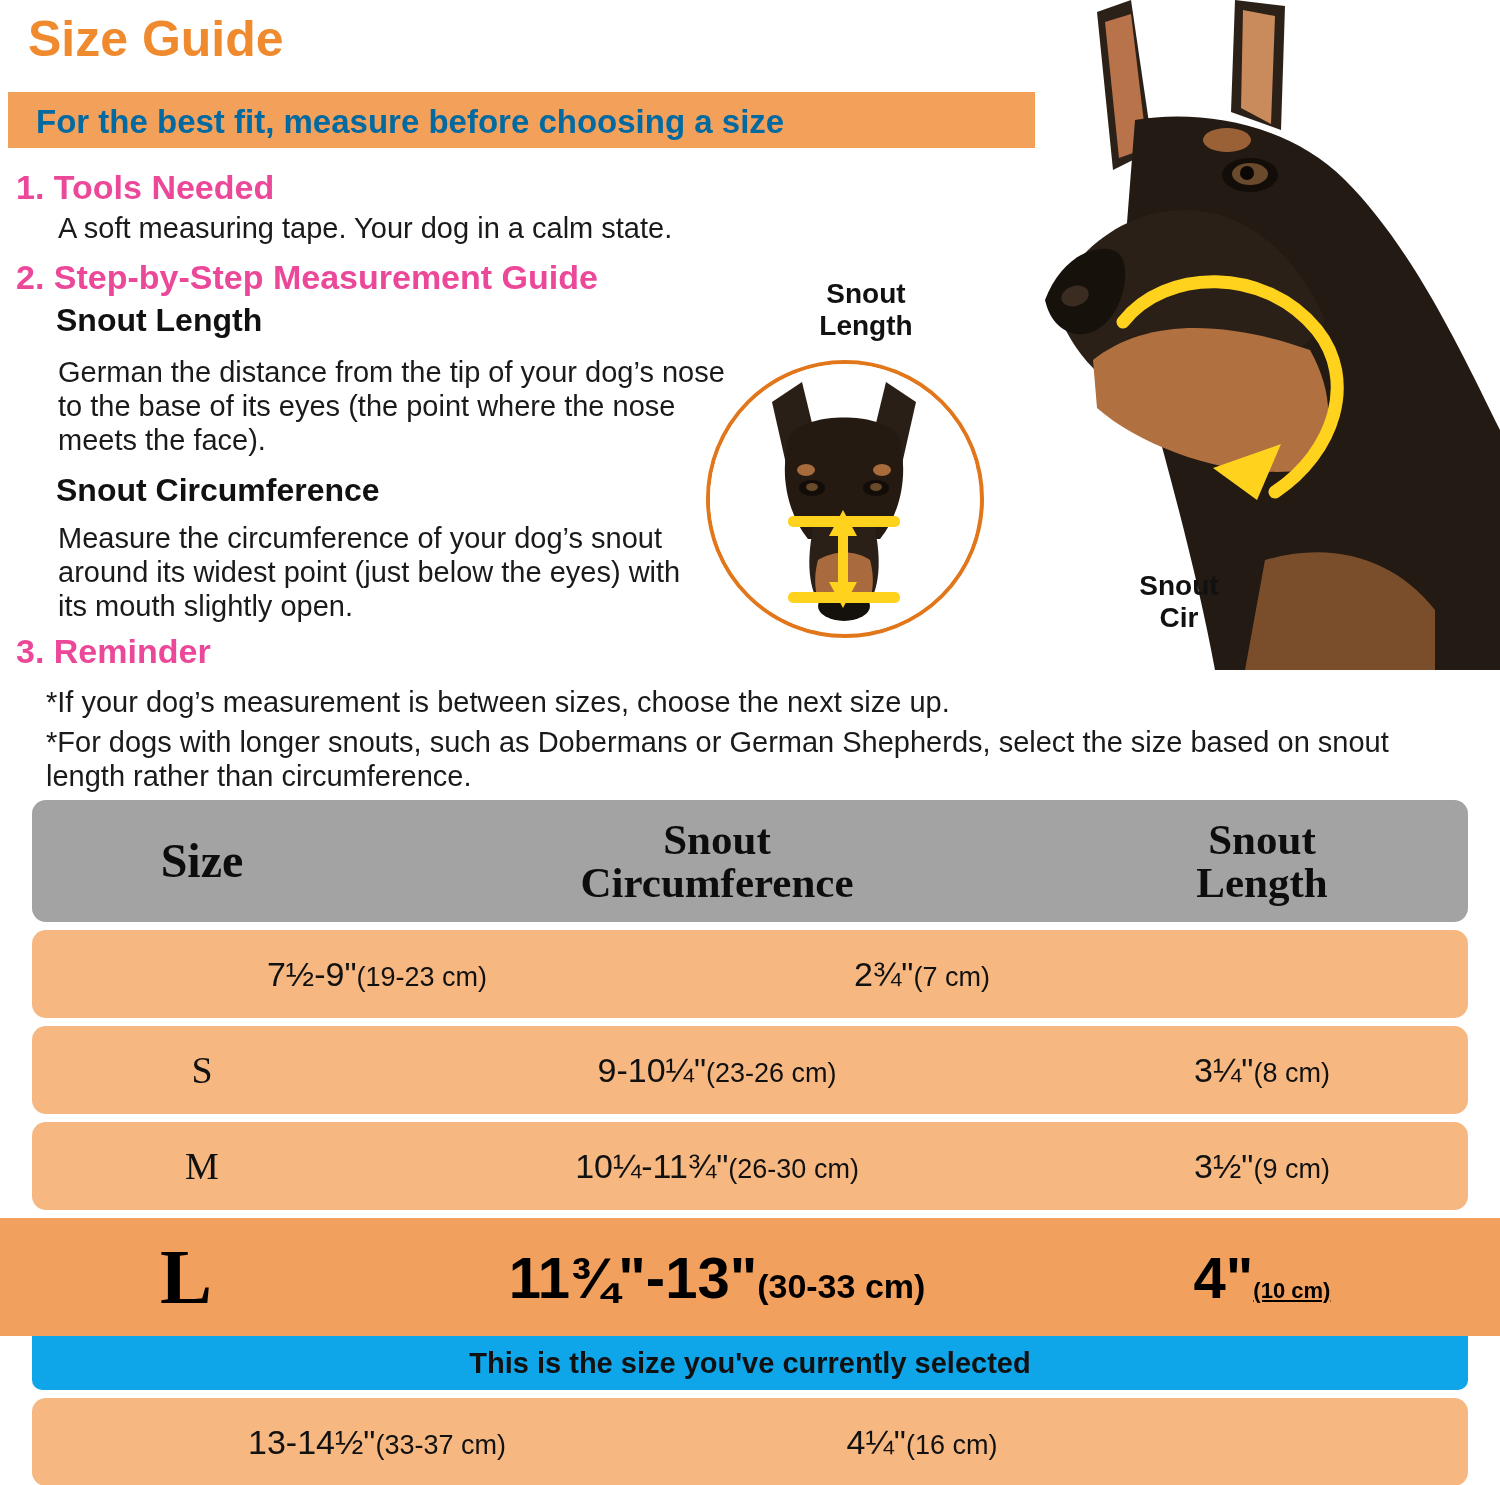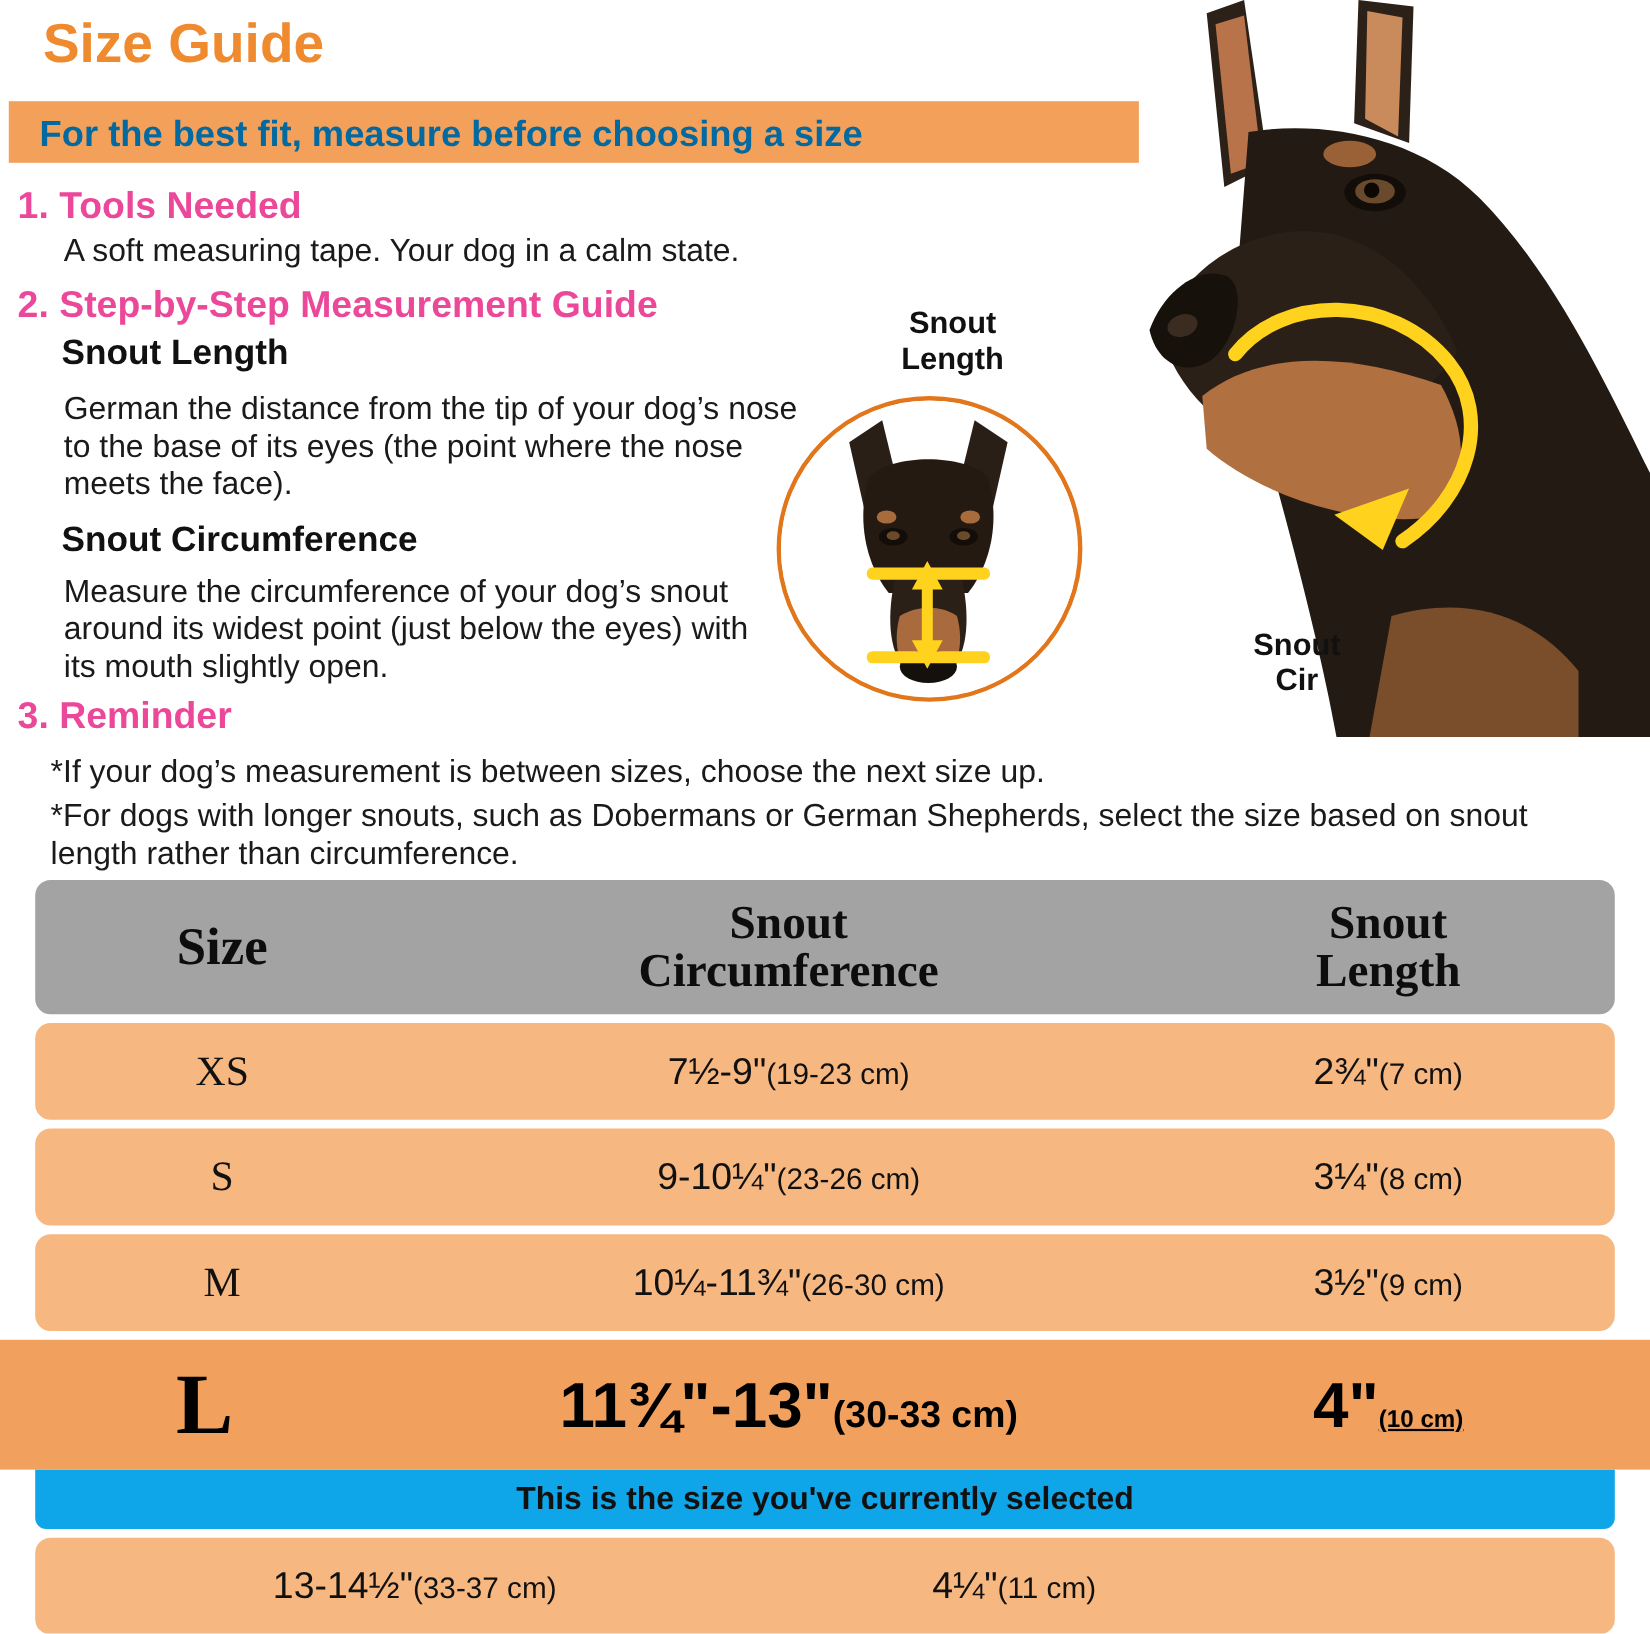--- a/index.html
+++ b/index.html
@@ -17,21 +17,20 @@
 
   
   #title {
     position: absolute;
     left: 28px;
     top: 10px;
     font-size: 50px;
     font-weight: bold;
     color: #F08A2E;
     letter-spacing: 0px;
-    margin-left: 11px;
   }
   #subtitle-bar {
     position: absolute;
     left: 8px;
     top: 92px;
     width: 1480px;
     height: 56px;
     background: #F3A05A;
   }
   #subtitle-text {
@@ -320,21 +319,20 @@
       <span>Snout</span><br>
       <span>Circumference</span>
     </div>
     <div class="hdr-cell c3">
       <span>Snout</span><br>
       <span>Length</span>
     </div>
   </div>
 
   <div class="row data-row">
-    <div class="data-cell d1">XS</div>
     <div class="data-cell d2">
       <span>7½-9"</span><span class="small-unit">(19-23 cm)</span>
     </div>
     <div class="data-cell d3">
       <span>2¾"</span><span class="small-unit">(7 cm)</span>
     </div>
   </div>
 
   <div class="row data-row">
     <div class="data-cell d1">S</div>
@@ -365,17 +363,17 @@
       <span>4"</span><span class="u">(10 cm)</span>
     </div>
   </div>
   <div class="sel-note">This is the size you've currently selected</div>
 
   <div class="row data-row">
     <div class="data-cell d2">
       <span>13-14½"</span><span class="small-unit">(33-37 cm)</span>
     </div>
     <div class="data-cell d3">
-      <span>4¼"</span><span class="small-unit">(11 cm)</span>
+      <span>4¼"</span><span class="small-unit">(16 cm)</span>
     </div>
   </div>
 
 </div>
 
 </body></html>

